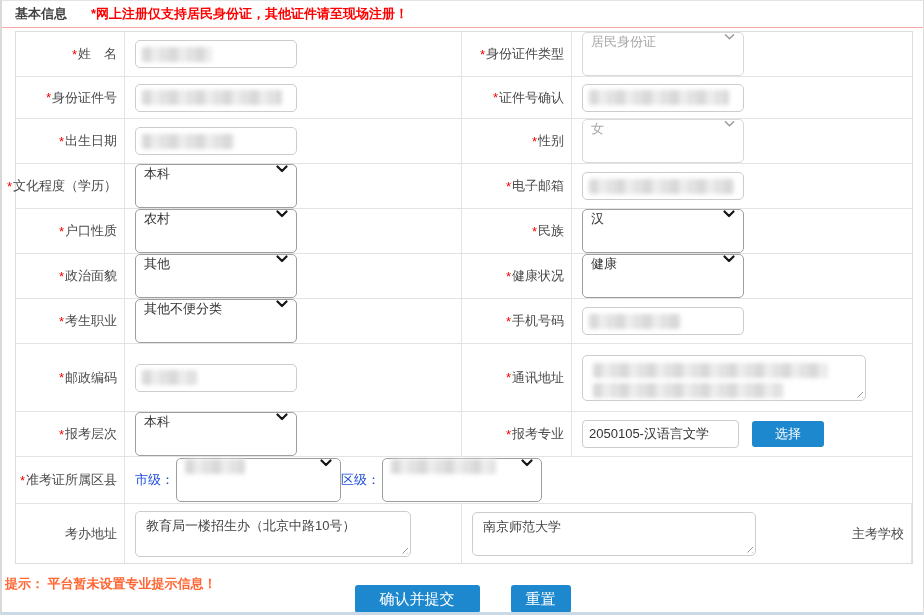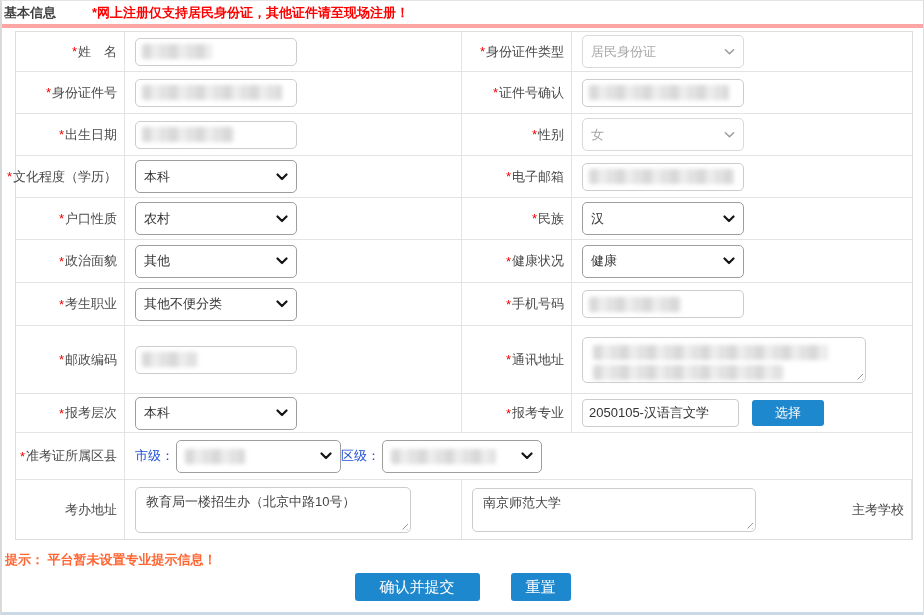--- a/index.html
+++ b/index.html
@@ -11,21 +11,21 @@
   }
   .page {
     position: absolute; inset: 0;
     border-top: 1px solid #e3e3e3;
     border-left: 2px solid #d9d9d9;
     border-right: 1px solid #ddd;
   }
   
   .hdr {
     height: 27px; display: flex; align-items: center;
-    padding-left: 2px; border-bottom: 4px solid #fca5a5; gap: 12px;
+    padding-left: 13px; border-bottom: 1px solid #fca5a5;
   }
   .hdr-title { font-weight: bold; color: #404040; }
   .hdr-notice { margin-left: 24px; color: #fe0000; font-weight: bold; }
   
   .tbl { margin: 3px 10px 0 13px; border: 1px solid #ddd; background: #fff; }
   .row { display: flex; align-items: stretch; }
   .row + .row { border-top: 1px solid #e3e3e3; }
   .cell { display: flex; align-items: center; }
   .lbl {
     width: 109px; justify-content: flex-end; text-align: right;
@@ -46,22 +46,22 @@
   }
   .mask {
     display: inline-block; height: 15px; border-radius: 2px;
     background: repeating-linear-gradient(90deg,#d9d9d9 0 9px,#ececec 9px 18px,#e2e2e2 18px 27px);
     filter: blur(2px);
   }
   .w55{width:55px}.w60{width:60px}.w70{width:70px}.w90{width:92px}.w105{width:105px}
   .w140{width:140px}.w145{width:145px}.w190{width:190px}.w235{width:235px}
   
   .select {
-    width: 162px; height: 33px; border: 1px solid #9e9e9e; border-radius: 5px;
-    background: #fff; display: flex; align-items: center;
+    width: 162px; height: 44px; border: 1px solid #9e9e9e; border-radius: 5px;
+    background: #fff; display: flex; 
     padding: 0 8px; justify-content: space-between; cursor: pointer;
   }
   .select .chev { color: #151515; flex-shrink: 0; }
   .select.dis { border-color: #d9d9d9; color: #a8a8a8; cursor: default; }
   .select.dis .chev { color: #9a9a9a; }
   
   .textarea {
     border: 1px solid #ccc; border-radius: 5px; background: #fff;
     position: relative; padding: 5px 10px; line-height: 17px; color: #444;
   }
@@ -84,21 +84,21 @@
   .btn-pick { width: 72px; height: 26px; margin-left: 13px; }
   
   .dist-cell { flex: 1 1 auto; padding-left: 10px; display: flex; align-items: center; }
   .dist-pre { color: #1d4ed8; }
   .sel-city { width: 165px; margin-left: 2px; }
   .sel-area { width: 160px; margin-left: 2px; }
   .dist-gap { }
   
   .tip { margin: 11px 0 0 3px; color: #ff6633; font-weight: bold; }
   .actions {
-    position: absolute; left: 0; right: 0; top: 572px;
+    position: absolute; left: 0; right: 0; top: 584px;
     display: flex; justify-content: center; gap: 31px;
   }
   .btn-submit { width: 125px; height: 28px; font-size: 15px; }
   .btn-reset { width: 60px; height: 28px; font-size: 15px; }
   .bottom-line {
     position: absolute; left: 0; right: 0; bottom: 0; height: 3px;
     background: #cbd8e6;
   }
 </style>
 </head>

